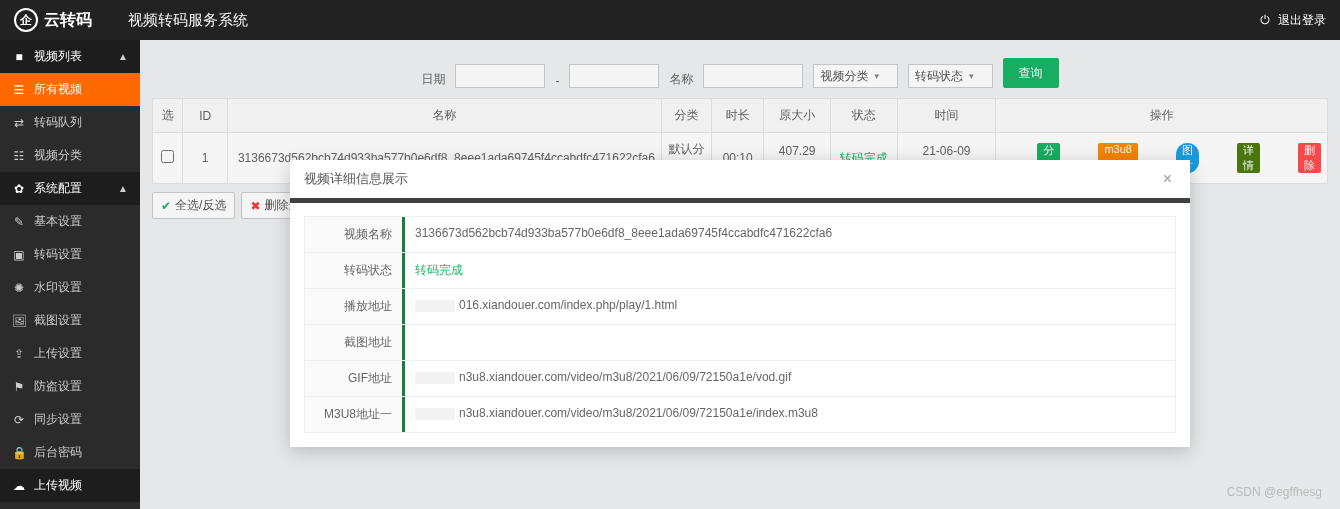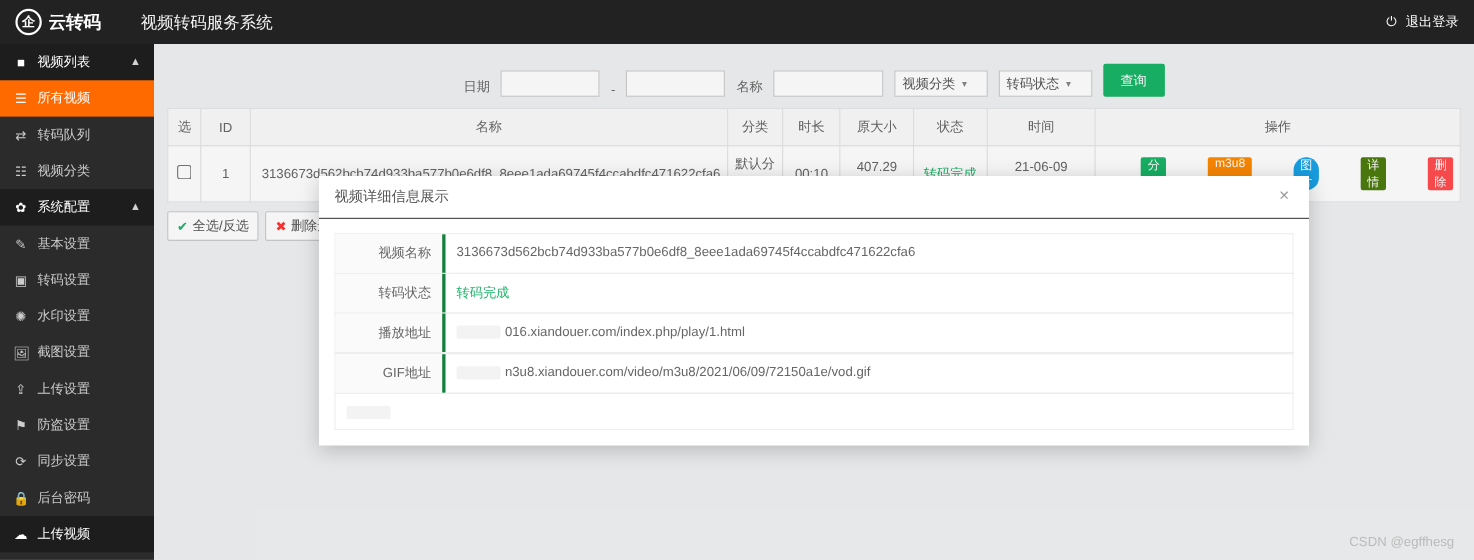--- a/index.html
+++ b/index.html
@@ -38,21 +38,21 @@
   .t-blue{background:#1aa3e8;border-radius:14px;}
   .t-blue2{background:#4d7c0f;}
   .t-red{background:#ff4d4f;}
   .bulk{margin-top:8px;display:flex;gap:6px;}
   .bulk-btn{background:#fff;border:1px solid #ccc;padding:4px 8px;font-size:12px;display:inline-flex;align-items:center;gap:4px;cursor:pointer;border-radius:2px;}
   .chk-ok{color:#18b566;}
   .x-red{color:#f33;}
   
   .modal-mask{position:absolute;inset:0;background:rgba(0,0,0,.04);display:flex;justify-content:center;align-items:flex-start;padding-top:120px;}
   .modal{width:900px;background:#fff;box-shadow:0 4px 18px rgba(0,0,0,.2);}
-  .modal-head{display:flex;justify-content:space-between;align-items:center;padding:10px 14px;font-size:13px;color:#555;border-bottom:1px solid #404040;}
+  .modal-head{display:flex;justify-content:space-between;align-items:center;padding:10px 14px;font-size:13px;color:#555;border-bottom:5px solid #404040;}
   .close-x{font-size:16px;cursor:pointer;color:#999;padding:0 4px;}
   .modal-body{padding:14px;}
   .row{display:flex;border:1px solid #eee;margin-top:-1px;}
   .row-label{width:100px;background:#fafafa;padding:9px 10px;font-size:12px;color:#666;text-align:right;border-right:3px solid #15803d;}
   .row-val{flex:1;padding:9px 10px;font-size:12px;color:#666;}
   .blur{background:#f3f3f3;display:inline-block;width:40px;height:12px;border-radius:2px;margin-right:4px;vertical-align:middle;}
   .watermark{position:fixed;right:18px;bottom:10px;font-size:12px;color:#bbb;}
   input[type=checkbox]{cursor:pointer;}
 </style>
 </head>
@@ -242,27 +242,29 @@
             </div>
             <div class="row">
               <div class="row-label">转码状态</div>
               <div class="row-val"><span style="color: rgb(24, 181, 102);">转码完成</span></div>
             </div>
             <div class="row">
               <div class="row-label">播放地址</div>
               <div class="row-val"><span class="blur"></span><span>016.xiandouer.com/index.php/play/1.html</span></div>
             </div>
             <div class="row">
+              <div class="row-label">截图地址</div>
             </div>
             <div class="row">
               <div class="row-label">GIF地址</div>
               <div class="row-val"><span class="blur"></span><span>n3u8.xiandouer.com/video/m3u8/2021/06/09/72150a1e/vod.gif</span></div>
             </div>
             <div class="row">
-              <div class="row-val"><span class="blur"></span></div>
+              <div class="row-label">M3U8地址一</div>
+              <div class="row-val"><span class="blur"></span><span>n3u8.xiandouer.com/video/m3u8/2021/06/09/72150a1e/index.m3u8</span></div>
             </div>
           </div>
       </div>
     </div>
 
   </div>
 </div>
 
 <div class="watermark">CSDN @egffhesg</div>
 

